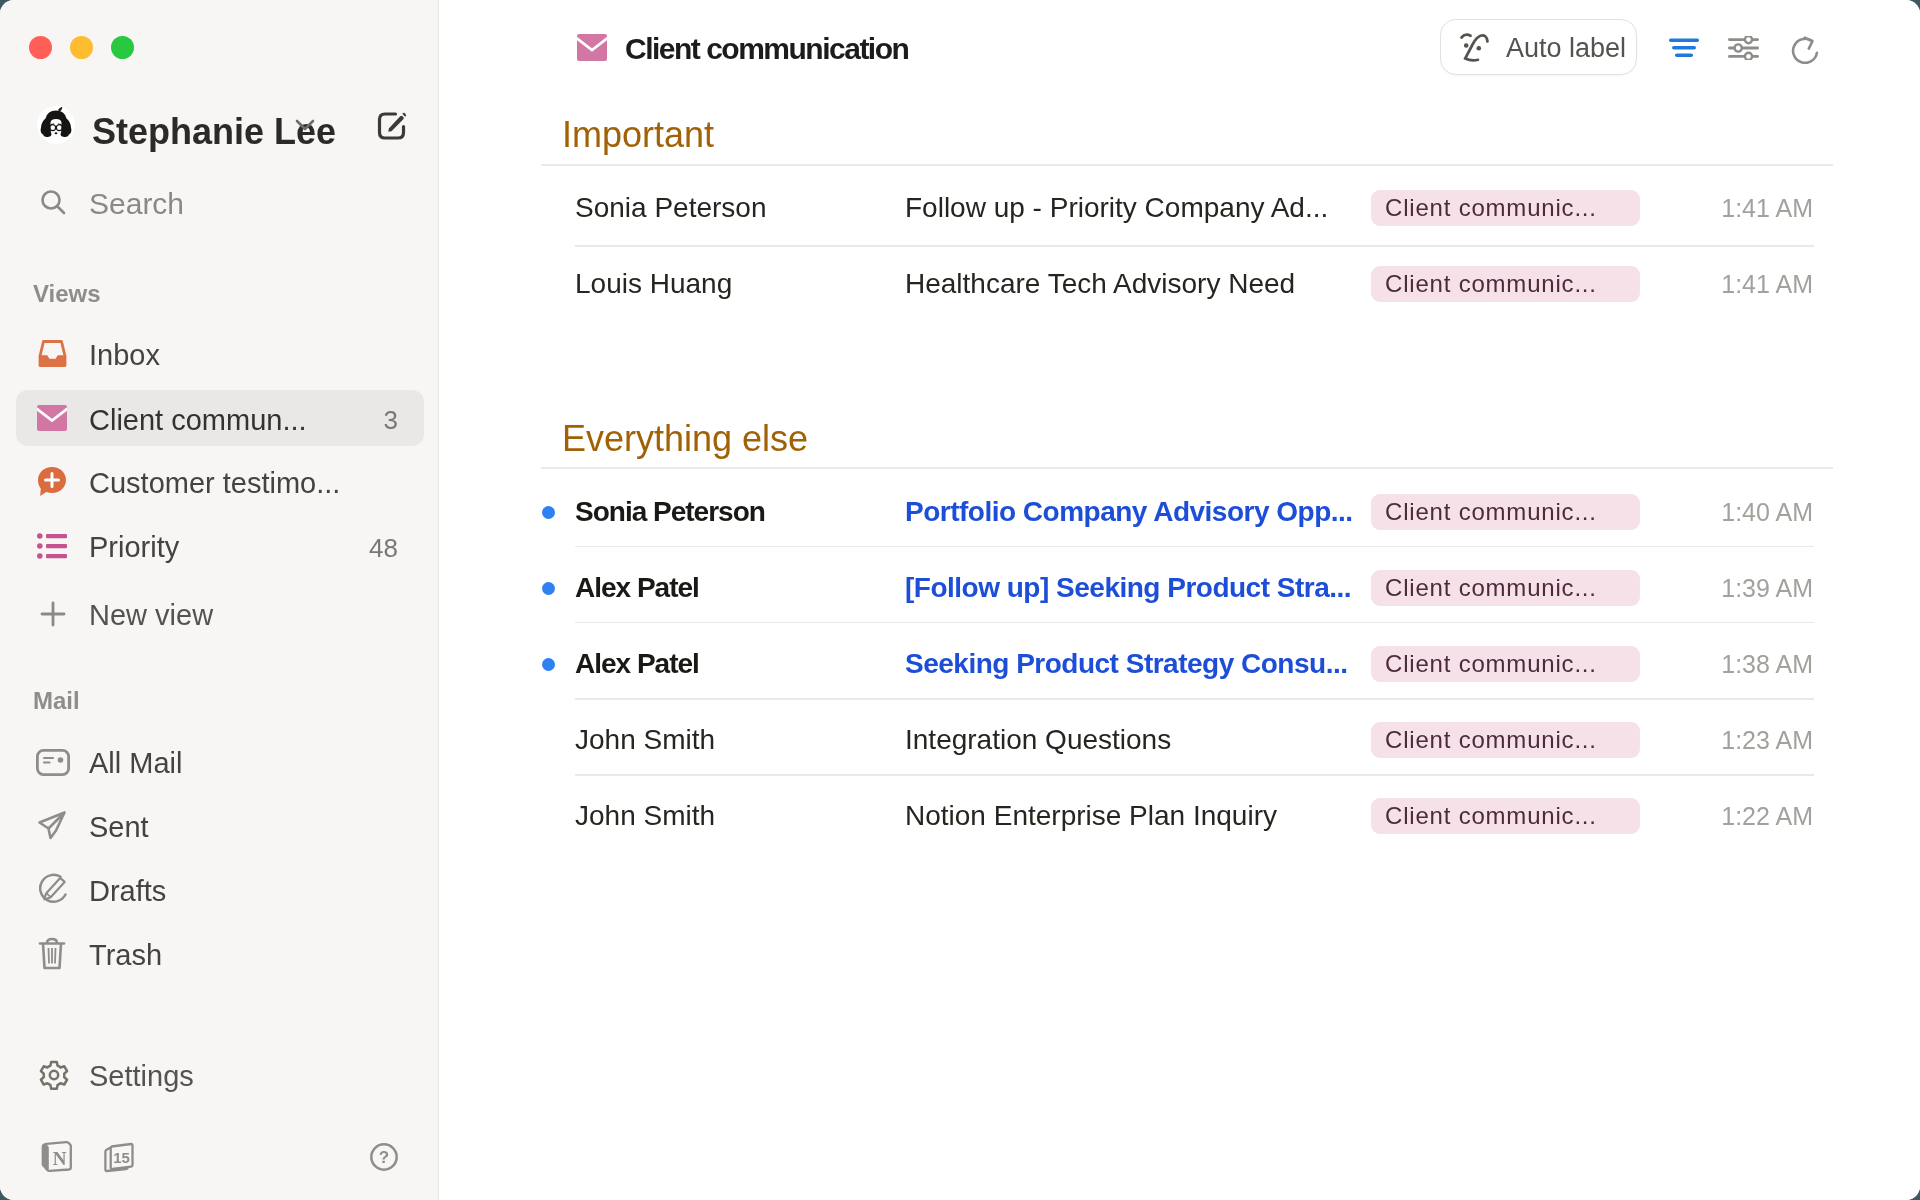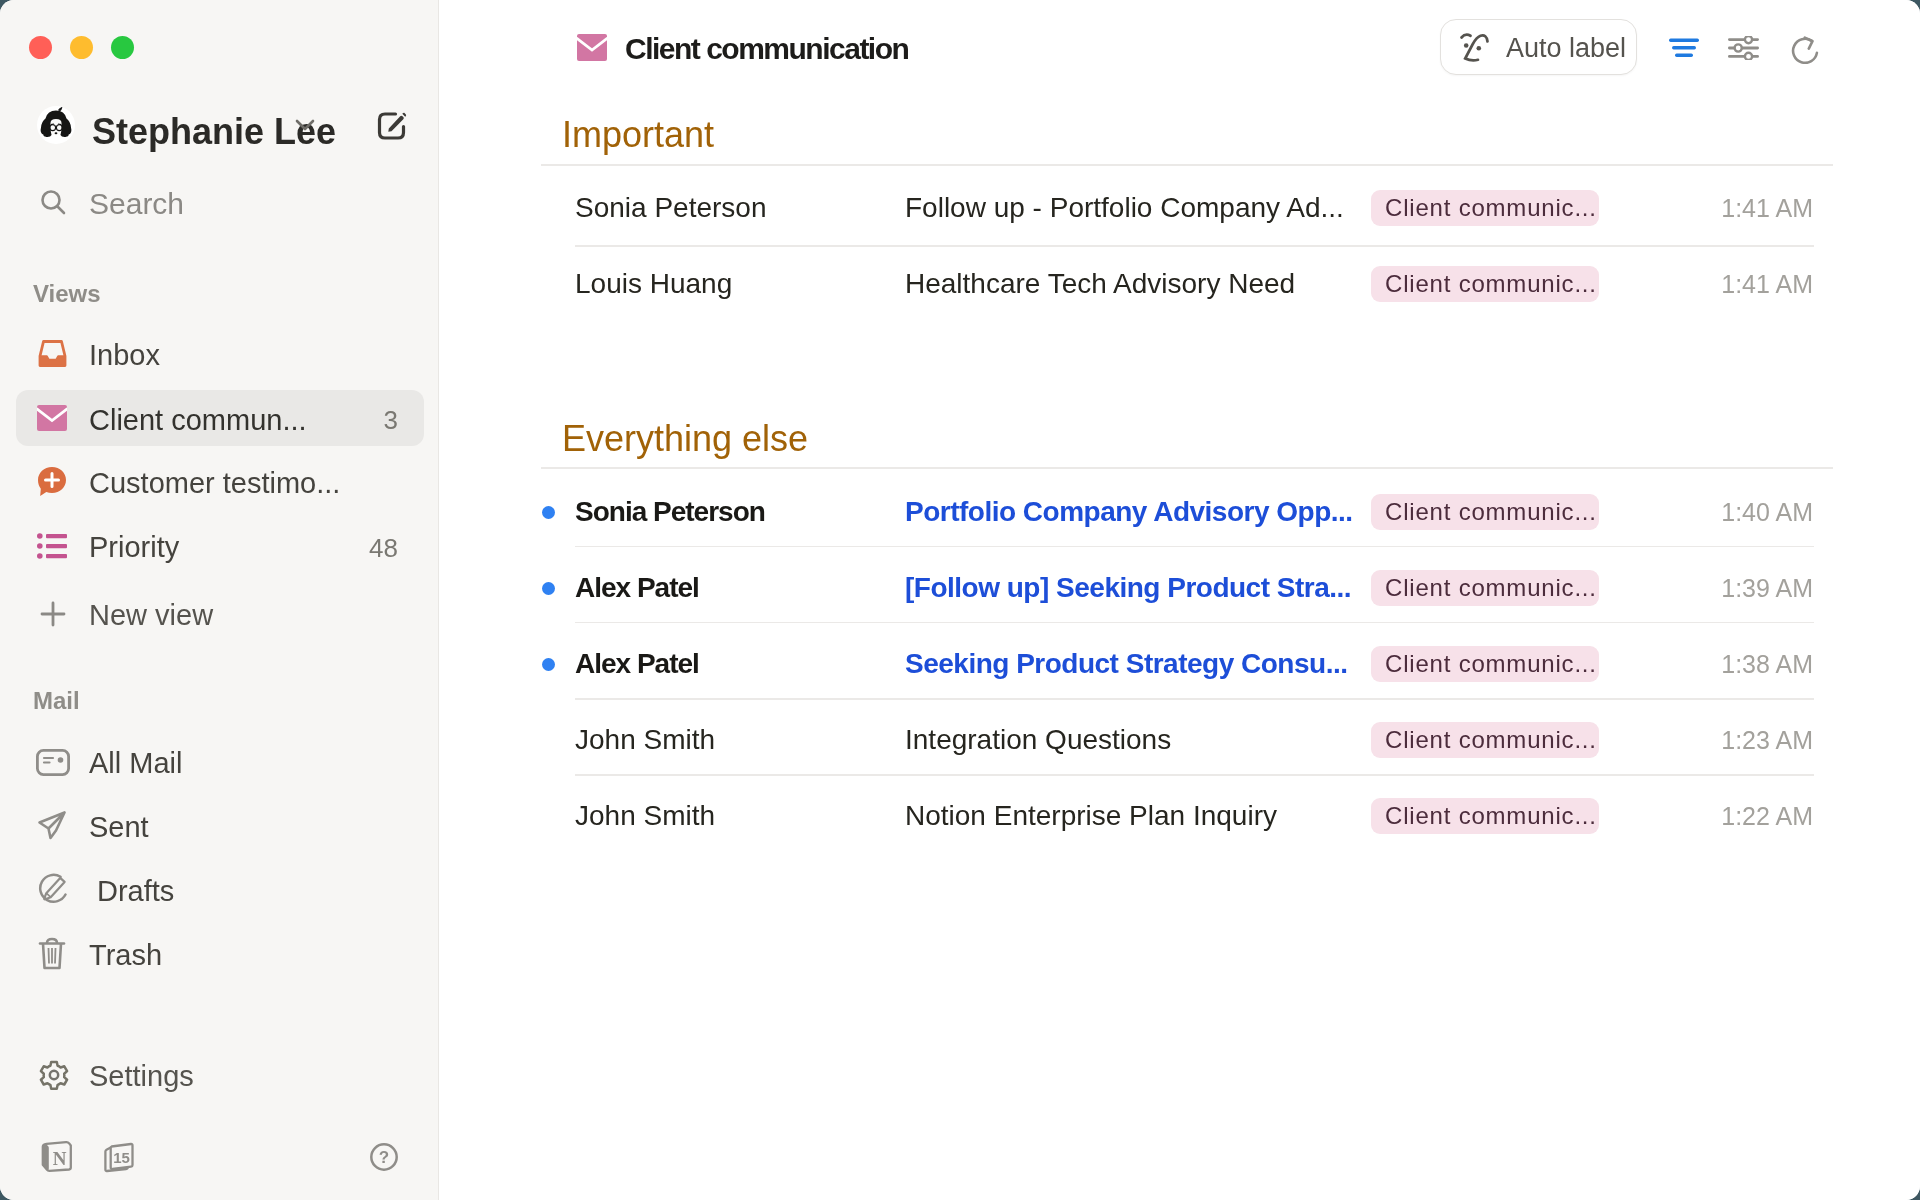--- a/index.html
+++ b/index.html
@@ -10,21 +10,21 @@
   .abs { position:absolute; }
   .tl { width:23px; height:23px; border-radius:50%; top:36px; }
   .item-text { font-size:29px; color:#45433e; white-space:nowrap; }
   .label { font-size:24px; font-weight:bold; color:#8f8d88; }
   .badge { position:absolute; right:40px; font-size:26px; color:#7a7872; text-align:right; }
   .row { position:absolute; left:0; right:0; height:76px; }
   .sender { position:absolute; left:135px; top:50%; transform:translateY(-50%); font-size:28px; color:#26251f; white-space:nowrap;text-align:center; }
   .subject { position:absolute; left:465px; top:50%; transform:translateY(-50%); font-size:28px; color:#26251f; white-space:nowrap; }
   .sender.unread { font-weight:bold; color:#1a1916; letter-spacing:-1px; }
   .subject.unread { font-weight:bold; color:#1d4ed8; letter-spacing:-0.5px; }
-  .tag { position:absolute; left:931px; top:50%; transform:translateY(-50%); width:228px; height:36px; border-radius:9px; background:#f7e1e9; color:#4c2c3c; font-size:24px; letter-spacing:0.8px; line-height:36px; padding-left:14px; white-space:nowrap; }
+  .tag { position:absolute; left:931px; top:50%; transform:translateY(-50%); width:269px; height:36px; border-radius:9px; background:#f7e1e9; color:#4c2c3c; font-size:24px; letter-spacing:0.8px; line-height:36px; padding-left:14px; white-space:nowrap; }
   .time { position:absolute; right:107px; top:50%; transform:translateY(-50%); font-size:25px; color:#a3a19c; }
   .sep { position:absolute; left:135px; right:106px; height:1.5px; background:#ebe9e7; }
   .dot { position:absolute; left:102px; top:50%; margin-top:-6px; width:13px; height:13px; border-radius:50%; background:#2f81f2; }
   .sechead { position:absolute; left:122px; font-size:36px; color:#a16207; }
 </style>
 </head>
 <body>
 <div class="window">
 
   <div class="sidebar">
@@ -111,21 +111,21 @@
     <svg class="abs" style="left:36px; top:809px;" width="32" height="32" viewBox="0 0 32 32">
       <path d="M28.5 3.5 L3.5 13.5 L12.5 19.5 L14.5 29 L20 21.5 L28.5 3.5 Z M12.5 19.5 L28.5 3.5" fill="none" stroke="#8f8d89" stroke-width="2.6" stroke-linejoin="round" stroke-linecap="round"></path>
     </svg>
     <div class="abs item-text" style="left:89px; top:811px;">Sent</div>
 
     <svg class="abs" style="left:36px; top:873px;" width="33" height="32" viewBox="0 0 33 32">
       <path d="M24.5 3.8 A13.4 13.4 0 1 0 29.5 21.5" fill="none" stroke="#8f8d89" stroke-width="2.5" stroke-linecap="round"></path>
       <path d="M8.3 25.4 L10.3 20.2 L24.2 4.9 L28.6 8.9 L14.7 24.2 L9.2 26.3 Q8 26.6 8.3 25.4 Z" fill="none" stroke="#8f8d89" stroke-width="2.2" stroke-linejoin="round"></path>
       <path d="M10.3 20.2 L14.7 24.2" stroke="#8f8d89" stroke-width="1.6"></path>
     </svg>
-    <div class="abs item-text" style="left:89px; top:875px;margin-left:8px;">Drafts</div>
+    <div class="abs item-text" style="left:89px; top:875px;">Drafts</div>
 
     <svg class="abs" style="left:38px; top:937px;" width="28" height="33" viewBox="0 0 28 33">
       <path d="M2 6.5 H26" stroke="#8f8d89" stroke-width="2.6" stroke-linecap="round"></path>
       <path d="M9 6 Q9 2 14 2 Q19 2 19 6" fill="none" stroke="#8f8d89" stroke-width="2.6"></path>
       <path d="M5 6.5 L6.5 31 H21.5 L23 6.5" fill="none" stroke="#8f8d89" stroke-width="2.6" stroke-linejoin="round"></path>
       <path d="M10.5 11 L11 26.5 M14 11 V26.5 M17.5 11 L17 26.5" stroke="#8f8d89" stroke-width="1.8"></path>
     </svg>
     <div class="abs item-text" style="left:89px; top:939px;">Trash</div>
 
     <svg class="abs" style="left:38px; top:1059px;" width="32" height="32" viewBox="0 0 32 32">
@@ -183,21 +183,21 @@
     <svg class="abs" style="left:1351px; top:36px;" width="28" height="28" viewBox="0 0 28 28">
       <path d="M20.8 4.9 A12 12 0 1 0 25.9 16.9" fill="none" stroke="#8f8d89" stroke-width="2.6" stroke-linecap="round"></path>
       <path d="M13.8 1.6 L21.5 5.2 L17.8 12.6" fill="none" stroke="#8f8d89" stroke-width="2.6" stroke-linecap="round" stroke-linejoin="round"></path>
     </svg>
 
     <div class="sechead" style="top:114px;">Important</div>
     <div class="sep" style="left:101px; right:87px; top:164px;"></div>
 
     <div class="row" style="top:170px;">
       <div class="sender">Sonia Peterson</div>
-      <div class="subject">Follow up - Portfolio Company Ad...</div>
+      <div class="subject">Follow up - Priority Company Ad...</div>
       <div class="tag">Client communic...</div>
       <div class="time">1:41 AM</div>
     </div>
     <div class="sep" style="top:245px;"></div>
     <div class="row" style="top:246px;">
       <div class="sender">Louis Huang</div>
       <div class="subject">Healthcare Tech Advisory Need</div>
       <div class="tag">Client communic...</div>
       <div class="time">1:41 AM</div>
     </div>

